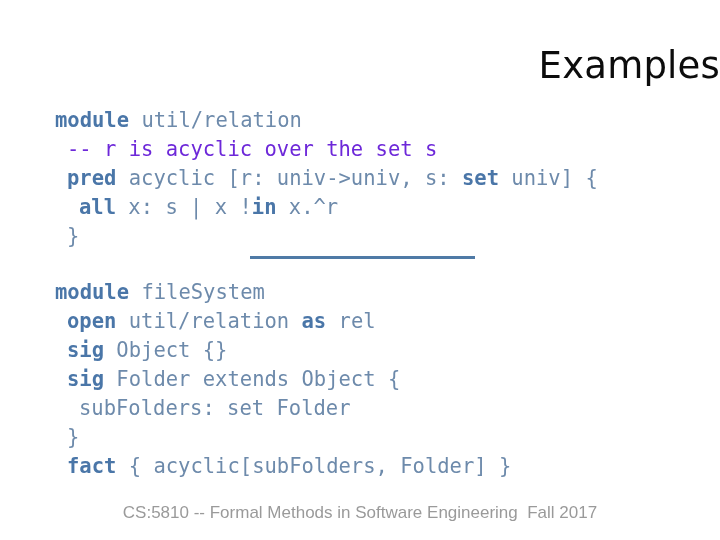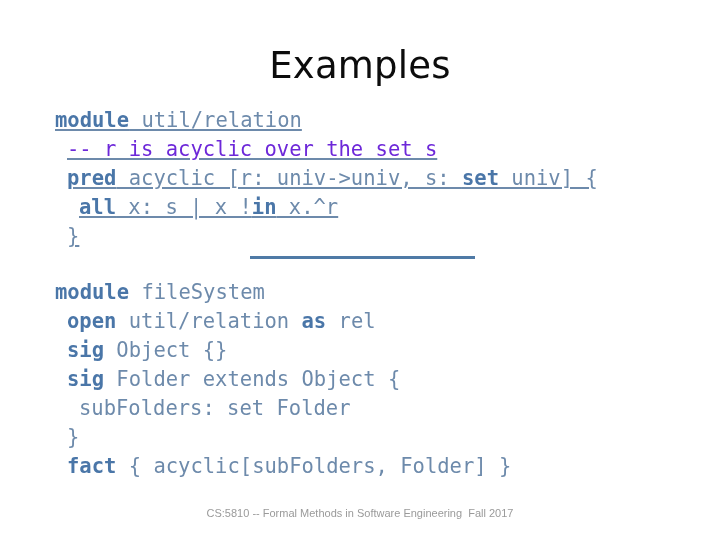--- a/index.html
+++ b/index.html
@@ -22,36 +22,35 @@
     height: 540px;
     background: #ffffff;
   }
 
   
   .slide-title {
     position: absolute;
     left: 0;
     top: 44px;
     width: 720px;
-    text-align: center;
+    text-align: right;
     font-family: "DejaVu Sans", "Liberation Sans", sans-serif;
     font-size: 37px;
     line-height: 44px;
     font-weight: 400;
     color: #0c0c0c;
     letter-spacing: 0.2px;
   }
 
   
   .code-area {
     position: absolute;
     left: 0;
     top: 106px;
     width: 720px;
-    text-decoration: underline;
   }
 
   .code-block {
     font-family: "DejaVu Sans Mono", "Liberation Mono", monospace;
     font-size: 20.5px;
     line-height: 29px;
     white-space: pre;
     color: #6d8aab;
   }
 
@@ -99,21 +98,21 @@
   }
 
   
   .footer {
     position: absolute;
     left: 0;
     top: 506px;
     width: 720px;
     text-align: center;
     font-family: "Liberation Sans", sans-serif;
-    font-size: 11px;
+    font-size: 17px;
     line-height: 14px;
     color: #9a9a9a;
     white-space: pre;
   }
 </style>
 </head>
 <body>
 
 <div class="slide">
 

